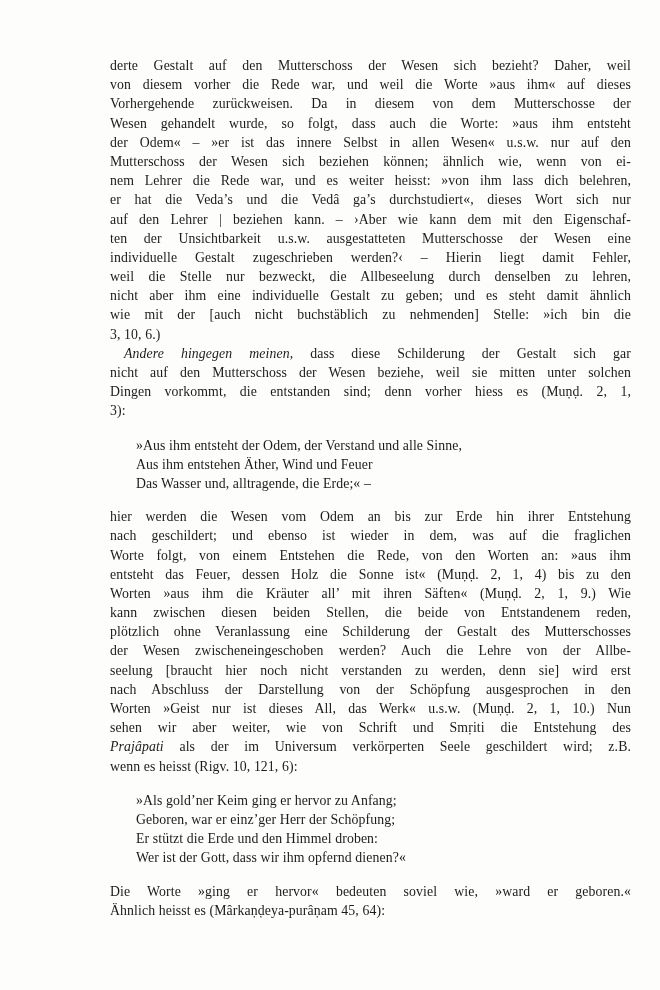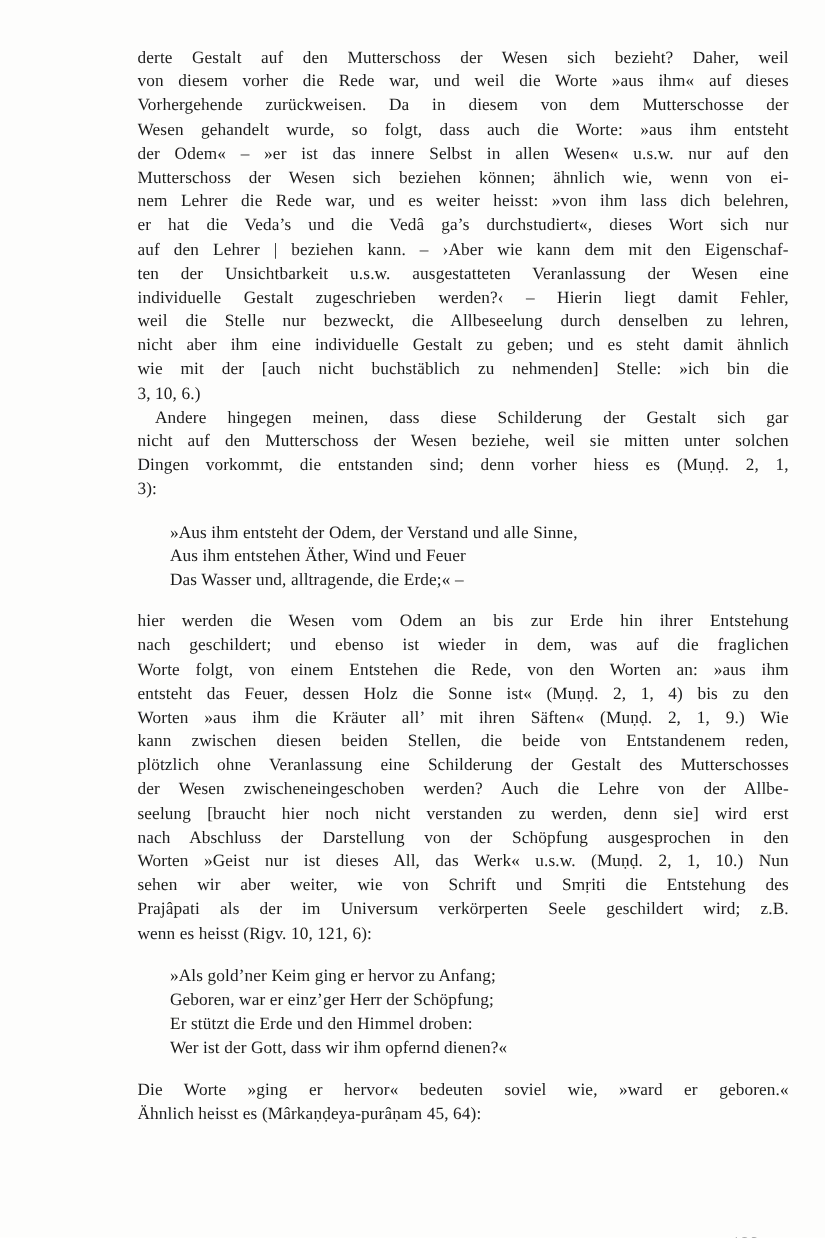--- a/index.html
+++ b/index.html
@@ -8,21 +8,21 @@
     width: 660px;
     height: 990px;
     background: #fdfdfc;
     color: #1b1b1b;
     font-family: "Liberation Serif", "DejaVu Serif", serif;
     overflow: hidden;
   }
   .text-column {
     position: absolute;
     left: 110px;
-    top: 36px;
+    top: 56px;
     width: 521px;
     font-size: 13.8px;
     line-height: 19.2px;
     letter-spacing: 0.1px;
   }
   .para { margin: 0; }
   .line {
     height: 19.2px;
     overflow: hidden;
     text-align: justify;
@@ -31,21 +31,21 @@
   .line.last {
     text-align: right;
     text-align-last: left;
   }
   .line.indent { text-indent: 14px; }
   .verse { margin: 15px 0 14px 0; padding-left: 26px; }
   .verse .line {
     text-align: left;
     text-align-last: left;
   }
-  .it { }
+  .it { font-style: italic; }
   .page-number {
     position: absolute;
     top: 986px;
     right: 52px;
     font-size: 13px;
     letter-spacing: 1px;
   }
 </style>
 </head>
 <body>
@@ -55,21 +55,21 @@
       <div class="para">
         <div class="line"><span>derte Gestalt auf den Mutterschoss der Wesen sich bezieht? Daher, weil</span></div>
         <div class="line"><span>von diesem vorher die Rede war, und weil die Worte »aus ihm« auf dieses</span></div>
         <div class="line"><span>Vorhergehende zurückweisen. Da in diesem von dem Mutterschosse der</span></div>
         <div class="line"><span>Wesen gehandelt wurde, so folgt, dass auch die Worte: »aus ihm entsteht</span></div>
         <div class="line"><span>der Odem« – »er ist das innere Selbst in allen Wesen« u.s.w. nur auf den</span></div>
         <div class="line"><span>Mutterschoss der Wesen sich beziehen können; ähnlich wie, wenn von ei-</span></div>
         <div class="line"><span>nem Lehrer die Rede war, und es weiter heisst: »von ihm lass dich belehren,</span></div>
         <div class="line"><span>er hat die Veda’s und die Vedâ ga’s durchstudiert«, dieses Wort sich nur</span></div>
         <div class="line"><span>auf den Lehrer | beziehen kann. – ›Aber wie kann dem mit den Eigenschaf-</span></div>
-        <div class="line"><span>ten der Unsichtbarkeit u.s.w. ausgestatteten Veranlassung der Wesen eine</span></div>
+        <div class="line"><span>ten der Unsichtbarkeit u.s.w. ausgestatteten Mutterschosse der Wesen eine</span></div>
         <div class="line"><span>individuelle Gestalt zugeschrieben werden?‹ – Hierin liegt damit Fehler,</span></div>
         <div class="line"><span>weil die Stelle nur bezweckt, die Allbeseelung durch denselben zu lehren,</span></div>
         <div class="line"><span>nicht aber ihm eine individuelle Gestalt zu geben; und es steht damit ähnlich</span></div>
         <div class="line"><span>wie mit der [auch nicht buchstäblich zu nehmenden] Stelle: »ich bin die</span></div>
         <div class="line last"><span>3, 10, 6.)</span></div>
       </div>
       <div class="para">
         <div class="line indent"><span class="it">Andere hingegen meinen,</span><span> dass diese Schilderung der Gestalt sich gar</span></div>
         <div class="line"><span>nicht auf den Mutterschoss der Wesen beziehe, weil sie mitten unter solchen</span></div>
         <div class="line"><span>Dingen vorkommt, die entstanden sind; denn vorher hiess es (Muṇḍ. 2, 1,</span></div>

